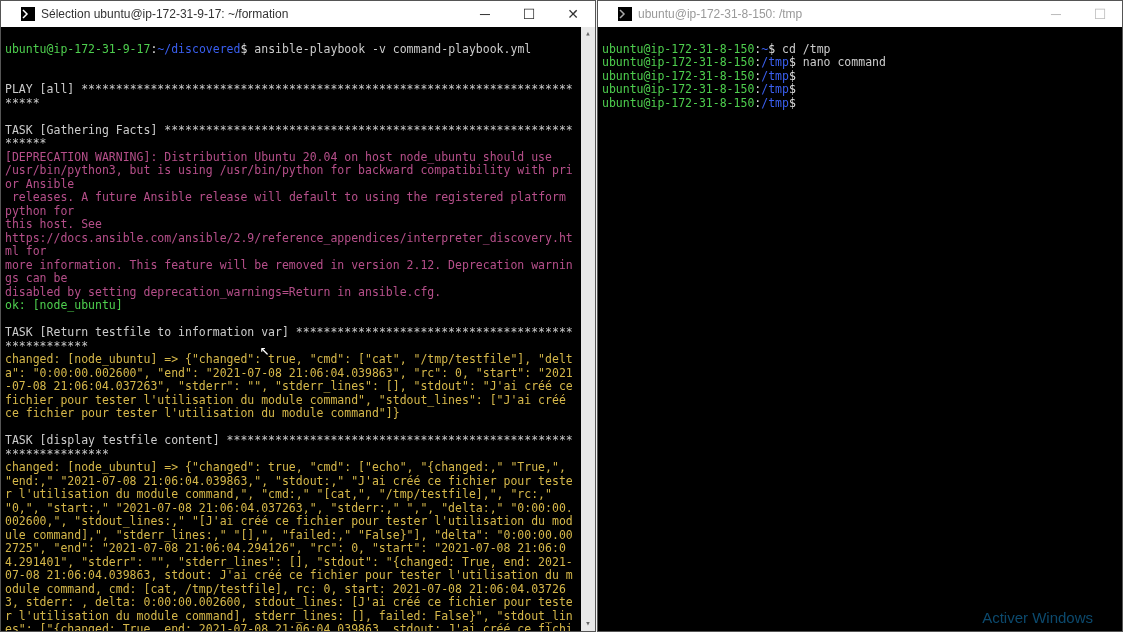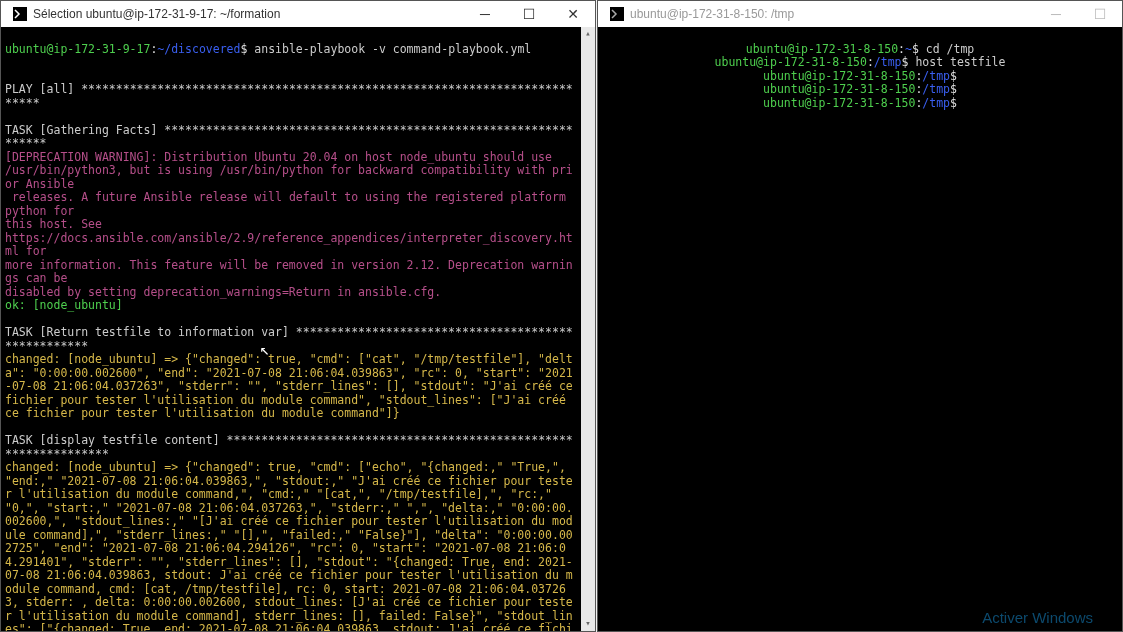--- a/index.html
+++ b/index.html
@@ -18,21 +18,21 @@
     border: 1px solid #555;
     display: flex;
     flex-direction: column;
   }
   .titlebar {
     background: #fff;
     color: #333;
     height: 26px;
     display: flex;
     align-items: center;
-    padding-left: 12px;
+    padding-left: 20px;
     font-size: 12px;
     font-family: 'Segoe UI', sans-serif;
   }
   .titlebar.inactive { color: #999; }
   .title-icon {
     width: 14px; height: 14px;
     margin-right: 6px;
     display: inline-flex;
     align-items: center;
     justify-content: center;
@@ -146,37 +146,37 @@
     
 
 
 <div class="scroll-area">
   <div class="scroll-btn">▴</div>
   <div class="scroll-btn">▾</div>
 </div>
   </div>
 </div>
 
-<div class="window" style="left:597px; top:0; width:526px; height:632px;text-align:center;">
+<div class="window" style="left:597px; top:0; width:526px; height:632px;">
   <div class="titlebar inactive">
     <span class="title-icon">
       <svg width="14" height="14" viewBox="0 0 14 14">
           <rect x="0" y="0" width="14" height="14" fill="#000"></rect>
           <path d="M2 3 L6 7 L2 11" stroke="#aaa" stroke-width="1.5" fill="none"></path>
         </svg>
     </span>
     <span>ubuntu@ip-172-31-8-150: /tmp</span>
     <div class="controls">
       <div class="ctrl inactive">─</div>
       <div class="ctrl inactive">☐</div>
     </div>
   </div>
   <div class="term-body">
 <span class="c-green">ubuntu@ip-172-31-8-150</span><span class="c-white">:</span><span class="c-blue">~</span><span class="c-white">$ </span><span>cd /tmp</span>
-<span class="c-green">ubuntu@ip-172-31-8-150</span><span class="c-white">:</span><span class="c-blue">/tmp</span><span class="c-white">$ </span><span>host testfile</span>
+<span class="c-green">ubuntu@ip-172-31-8-150</span><span class="c-white">:</span><span class="c-blue">/tmp</span><span class="c-white">$ </span><span>nano command</span>
 <span class="c-green">ubuntu@ip-172-31-8-150</span><span class="c-white">:</span><span class="c-blue">/tmp</span><span class="c-white">$</span>
 <span class="c-green">ubuntu@ip-172-31-8-150</span><span class="c-white">:</span><span class="c-blue">/tmp</span><span class="c-white">$</span>
 <span class="c-green">ubuntu@ip-172-31-8-150</span><span class="c-white">:</span><span class="c-blue">/tmp</span><span class="c-white">$</span>
   </div>
 </div>
 
 <div class="watermark">Activer Windows</div>
 
 <div class="mouse-ptr" style="left:260px; top:340px;">↖</div>
 

